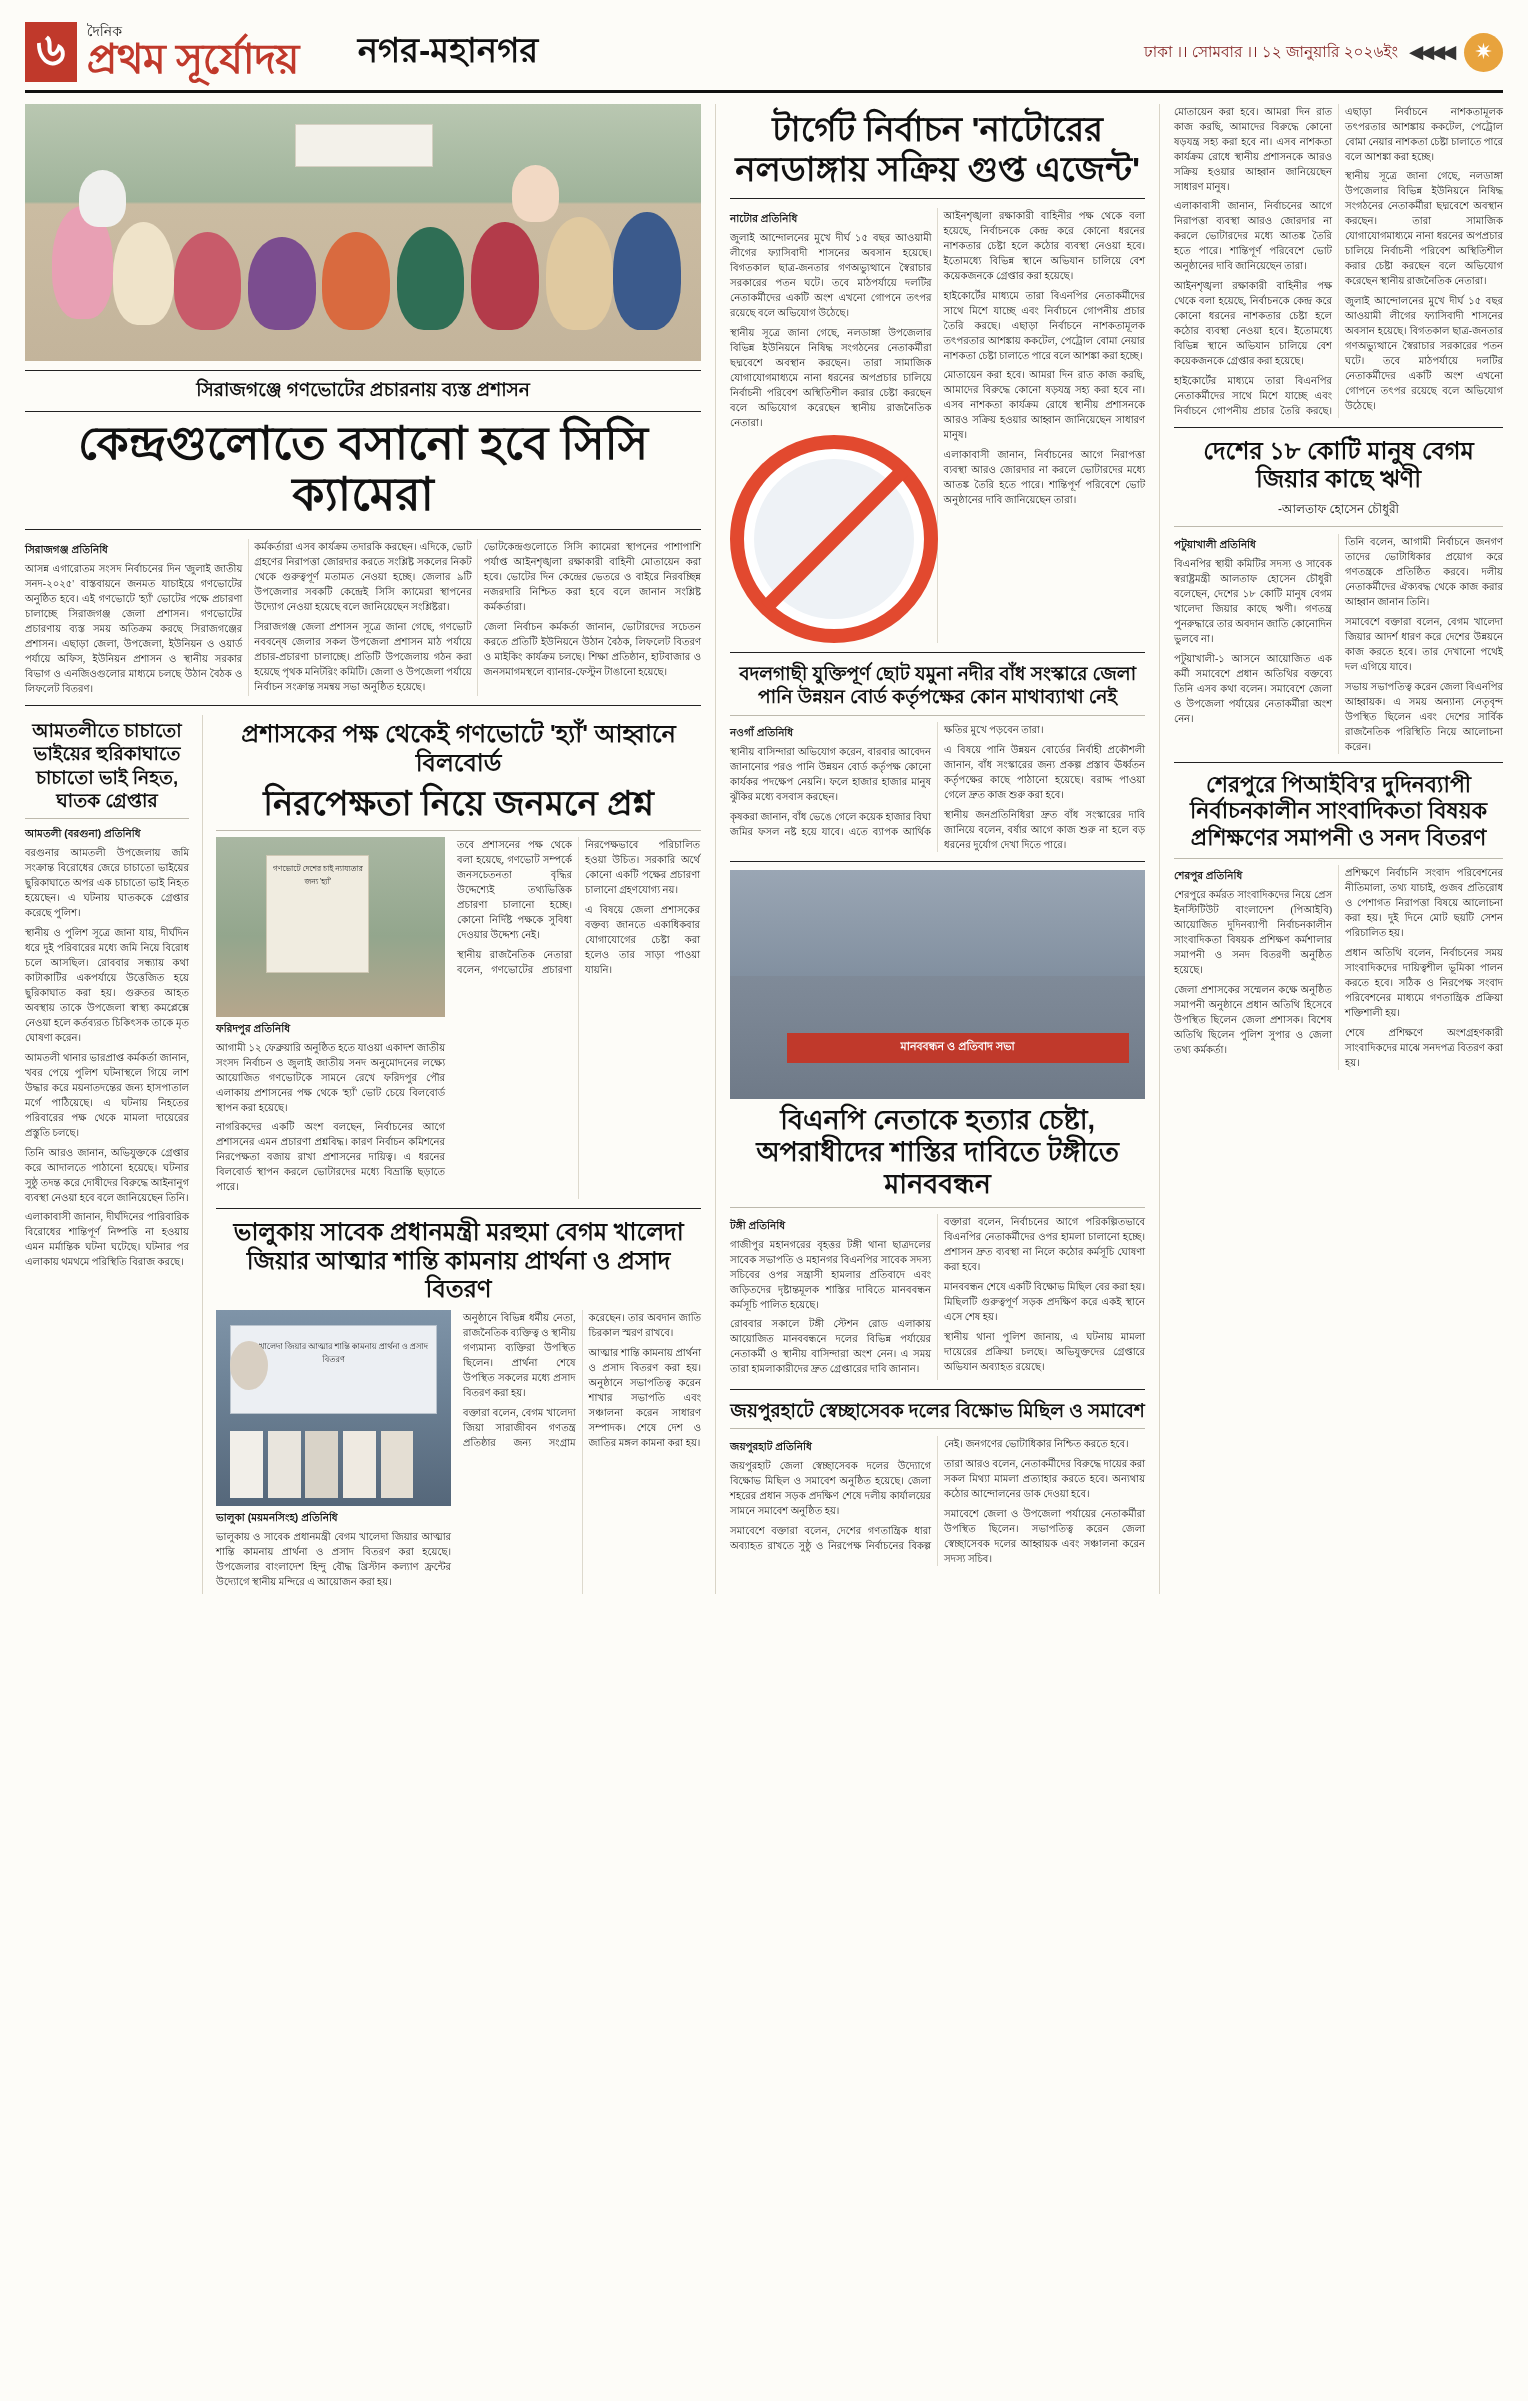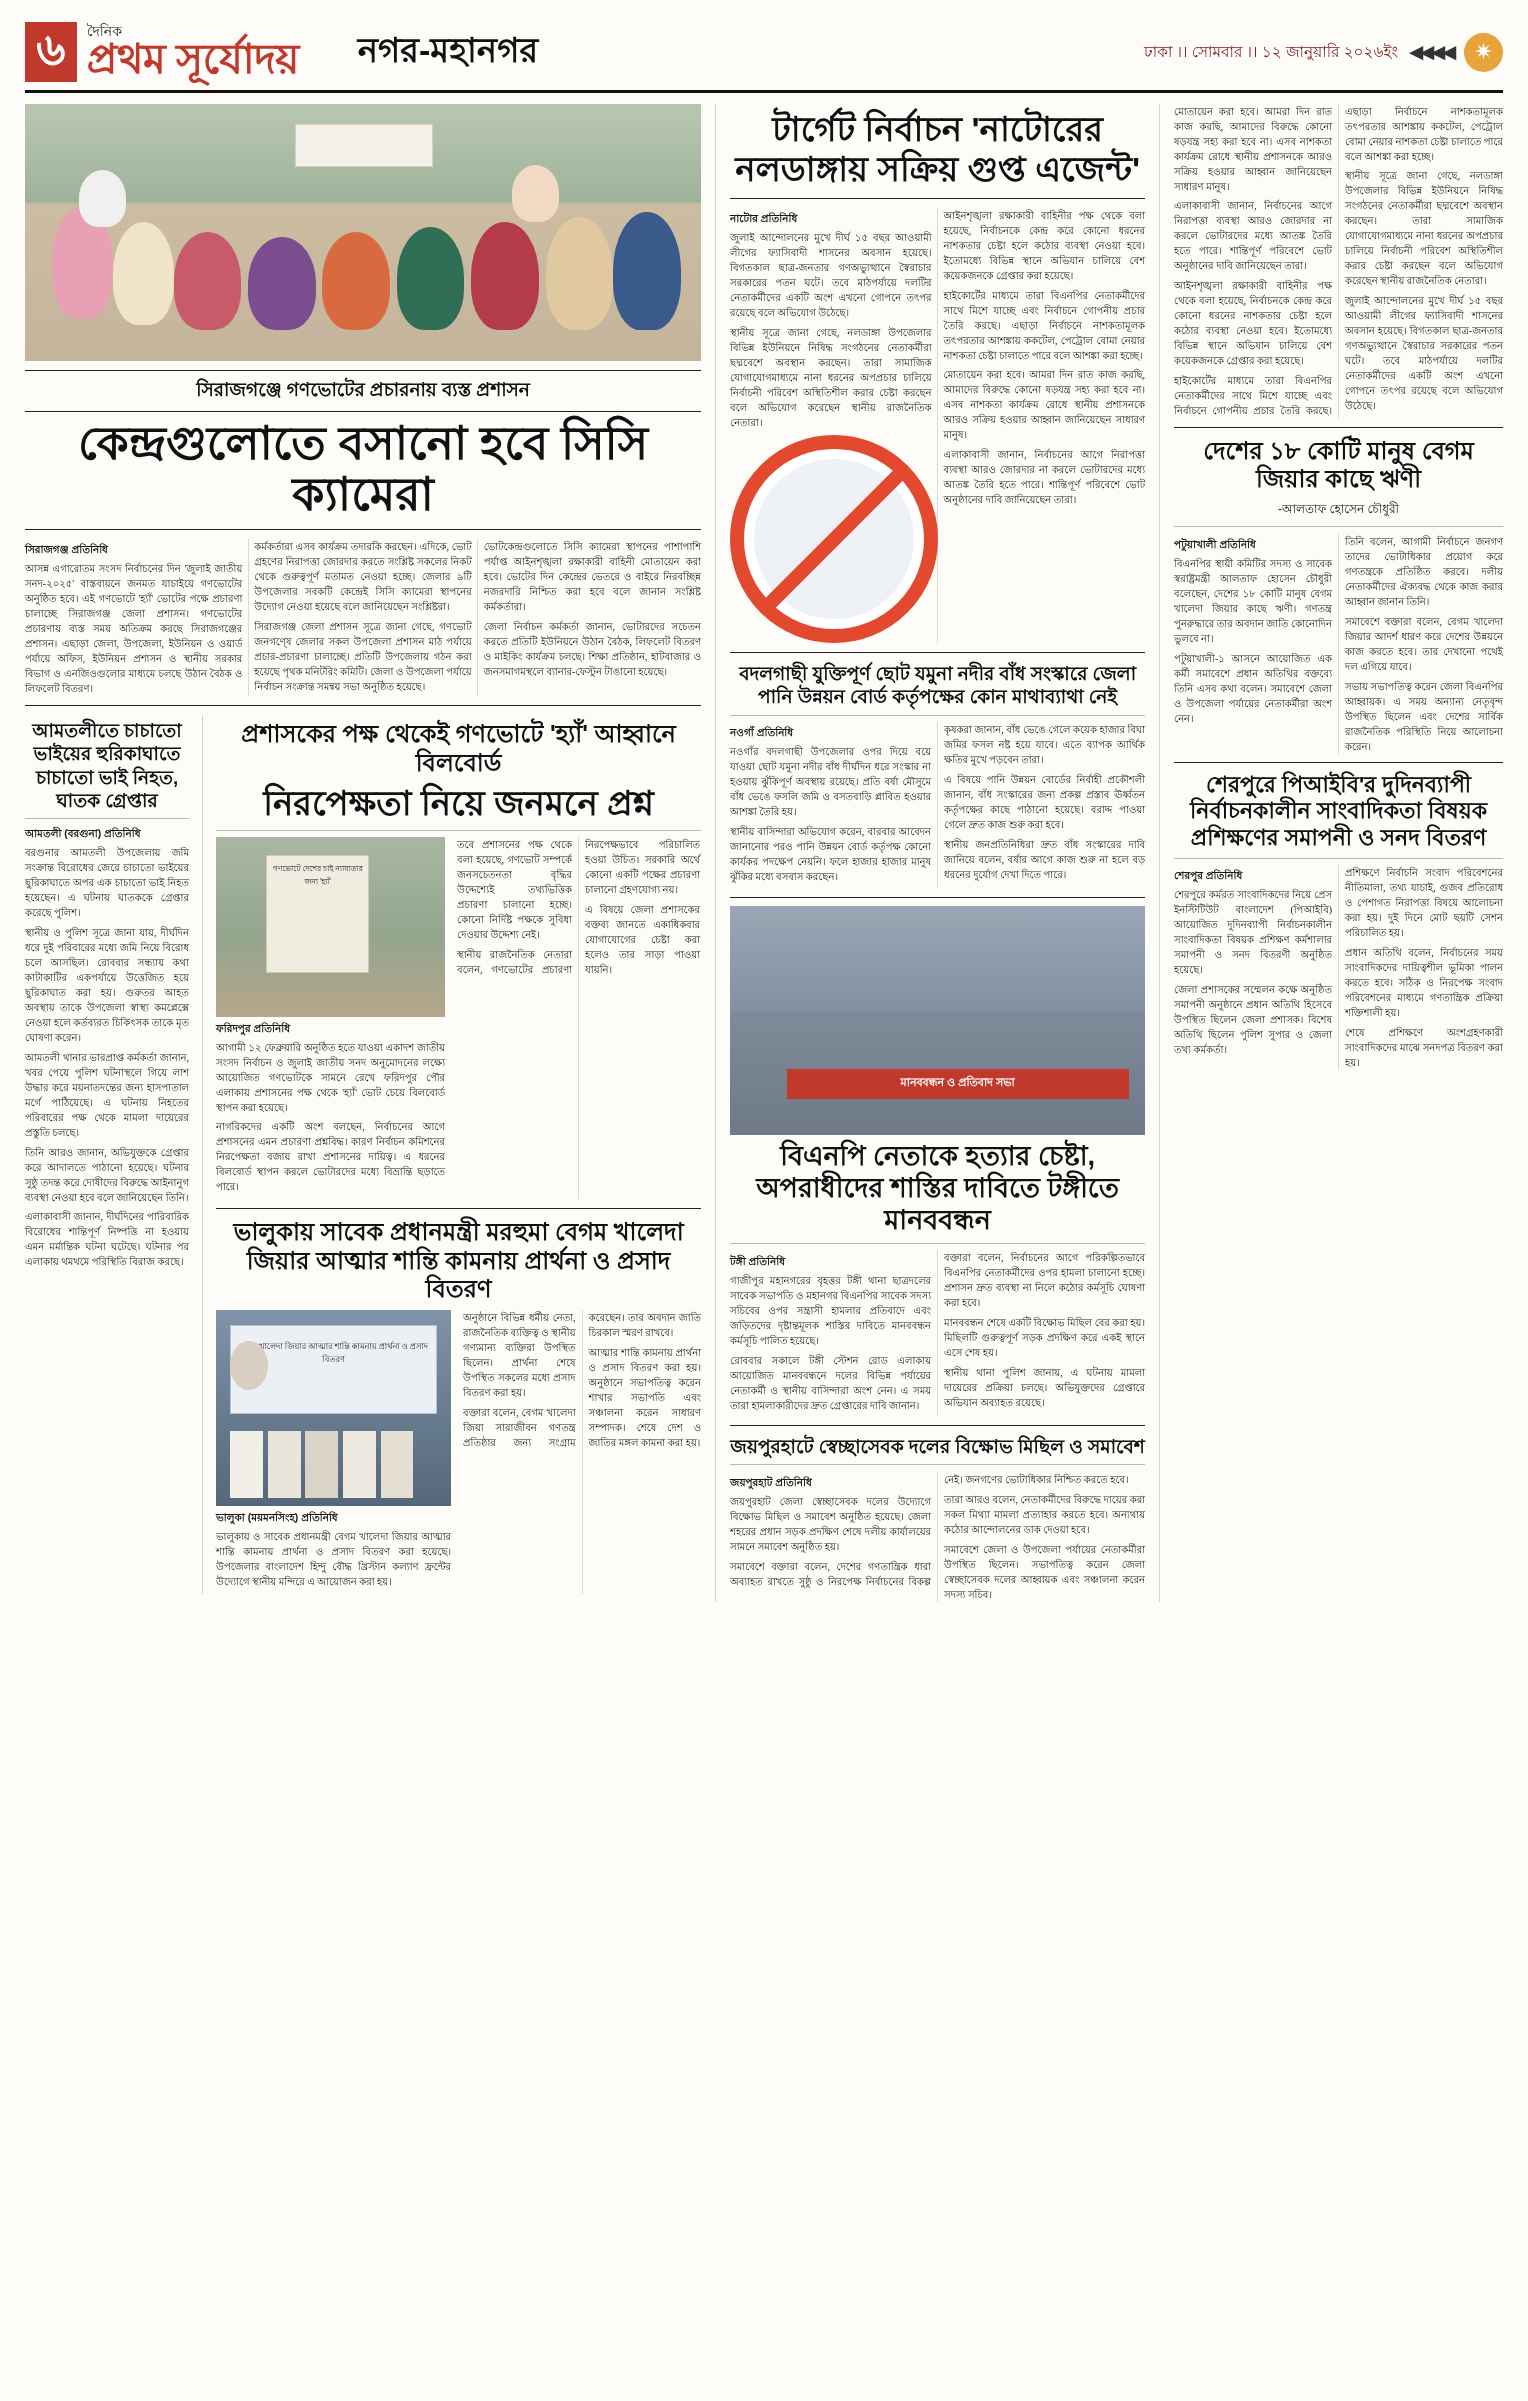--- a/index.html
+++ b/index.html
@@ -117,21 +117,21 @@
       </div>
 
       <div class="kicker boxrule">সিরাজগঞ্জে গণভোটের প্রচারনায় ব্যস্ত প্রশাসন</div>
       <div class="headline-xl">কেন্দ্রগুলোতে বসানো হবে সিসি ক্যামেরা</div>
       <hr class="hr">
 
       <div class="body-text cols3">
         <div class="byline">সিরাজগঞ্জ প্রতিনিধি</div>
         <p>আসন্ন এগারোতম সংসদ নির্বাচনের দিন 'জুলাই জাতীয় সনদ-২০২৫' বাস্তবায়নে জনমত যাচাইয়ে গণভোটের অনুষ্ঠিত হবে। এই গণভোটে 'হ্যাঁ' ভোটের পক্ষে প্রচারণা চালাচ্ছে সিরাজগঞ্জ জেলা প্রশাসন। গণভোটের প্রচারণায় ব্যস্ত সময় অতিক্রম করছে সিরাজগঞ্জের প্রশাসন। এছাড়া জেলা, উপজেলা, ইউনিয়ন ও ওয়ার্ড পর্যায়ে অফিস, ইউনিয়ন প্রশাসন ও স্থানীয় সরকার বিভাগ ও এনজিওগুলোর মাধ্যমে চলছে উঠান বৈঠক ও লিফলেট বিতরণ।</p>
         <p>কর্মকর্তারা এসব কার্যক্রম তদারকি করছেন। এদিকে, ভোট গ্রহণের নিরাপত্তা জোরদার করতে সংশ্লিষ্ট সকলের নিকট থেকে গুরুত্বপূর্ণ মতামত নেওয়া হচ্ছে। জেলার ৯টি উপজেলার সবকটি কেন্দ্রেই সিসি ক্যামেরা স্থাপনের উদ্যোগ নেওয়া হয়েছে বলে জানিয়েছেন সংশ্লিষ্টরা।</p>
-        <p>সিরাজগঞ্জ জেলা প্রশাসন সূত্রে জানা গেছে, গণভোট জনগণ্ষে জেলার সকল উপজেলা প্রশাসন মাঠ পর্যায়ে প্রচার-প্রচারণা চালাচ্ছে। প্রতিটি উপজেলায় গঠন করা হয়েছে পৃথক মনিটরিং কমিটি। জেলা ও উপজেলা পর্যায়ে নির্বাচন সংক্রান্ত সমন্বয় সভা অনুষ্ঠিত হয়েছে।</p>
+        <p>সিরাজগঞ্জ জেলা প্রশাসন সূত্রে জানা গেছে, গণভোট নববন্ষে জেলার সকল উপজেলা প্রশাসন মাঠ পর্যায়ে প্রচার-প্রচারণা চালাচ্ছে। প্রতিটি উপজেলায় গঠন করা হয়েছে পৃথক মনিটরিং কমিটি। জেলা ও উপজেলা পর্যায়ে নির্বাচন সংক্রান্ত সমন্বয় সভা অনুষ্ঠিত হয়েছে।</p>
         <p>ভোটকেন্দ্রগুলোতে সিসি ক্যামেরা স্থাপনের পাশাপাশি পর্যাপ্ত আইনশৃঙ্খলা রক্ষাকারী বাহিনী মোতায়েন করা হবে। ভোটের দিন কেন্দ্রের ভেতরে ও বাইরে নিরবচ্ছিন্ন নজরদারি নিশ্চিত করা হবে বলে জানান সংশ্লিষ্ট কর্মকর্তারা।</p>
         <p>জেলা নির্বাচন কর্মকর্তা জানান, ভোটারদের সচেতন করতে প্রতিটি ইউনিয়নে উঠান বৈঠক, লিফলেট বিতরণ ও মাইকিং কার্যক্রম চলছে। শিক্ষা প্রতিষ্ঠান, হাটবাজার ও জনসমাগমস্থলে ব্যানার-ফেস্টুন টাঙানো হয়েছে।</p>
       </div>
 
       <hr class="hr">
 
       <div style="display:flex; gap:13px;">
 
         <div style="width:164px;">
           <div class="headline-sm">আমতলীতে চাচাতো ভাইয়ের হুরিকাঘাতে চাচাতো ভাই নিহত, ঘাতক গ্রেপ্তার</div>
@@ -226,21 +226,20 @@
         <p>এলাকাবাসী জানান, নির্বাচনের আগে নিরাপত্তা ব্যবস্থা আরও জোরদার না করলে ভোটারদের মধ্যে আতঙ্ক তৈরি হতে পারে। শান্তিপূর্ণ পরিবেশে ভোট অনুষ্ঠানের দাবি জানিয়েছেন তারা।</p>
       </div>
 
       <hr class="hr">
 
       <div>
         <div class="headline-sm">বদলগাছী যুক্তিপূর্ণ ছোট যমুনা নদীর বাঁধ সংস্কারে জেলা পানি উন্নয়ন বোর্ড কর্তৃপক্ষের কোন মাথাব্যাথা নেই</div>
         <hr class="hr-thin">
         <div class="body-text cols2">
           <div class="byline">নওগাঁ প্রতিনিধি</div>
-          <p>নওগাঁর বদলগাছী উপজেলার ওপর দিয়ে বয়ে যাওয়া ছোট যমুনা নদীর বাঁধ দীর্ঘদিন ধরে সংস্কার না হওয়ায় ঝুঁকিপূর্ণ অবস্থায় রয়েছে। প্রতি বর্ষা মৌসুমে বাঁধ ভেঙে ফসলি জমি ও বসতবাড়ি প্লাবিত হওয়ার আশঙ্কা তৈরি হয়।</p>
           <p>স্থানীয় বাসিন্দারা অভিযোগ করেন, বারবার আবেদন জানানোর পরও পানি উন্নয়ন বোর্ড কর্তৃপক্ষ কোনো কার্যকর পদক্ষেপ নেয়নি। ফলে হাজার হাজার মানুষ ঝুঁকির মধ্যে বসবাস করছেন।</p>
           <p>কৃষকরা জানান, বাঁধ ভেঙে গেলে কয়েক হাজার বিঘা জমির ফসল নষ্ট হয়ে যাবে। এতে ব্যাপক আর্থিক ক্ষতির মুখে পড়বেন তারা।</p>
           <p>এ বিষয়ে পানি উন্নয়ন বোর্ডের নির্বাহী প্রকৌশলী জানান, বাঁধ সংস্কারের জন্য প্রকল্প প্রস্তাব ঊর্ধ্বতন কর্তৃপক্ষের কাছে পাঠানো হয়েছে। বরাদ্দ পাওয়া গেলে দ্রুত কাজ শুরু করা হবে।</p>
           <p>স্থানীয় জনপ্রতিনিধিরা দ্রুত বাঁধ সংস্কারের দাবি জানিয়ে বলেন, বর্ষার আগে কাজ শুরু না হলে বড় ধরনের দুর্যোগ দেখা দিতে পারে।</p>
         </div>
       </div>
 
       <hr class="hr">
 
       <div>

